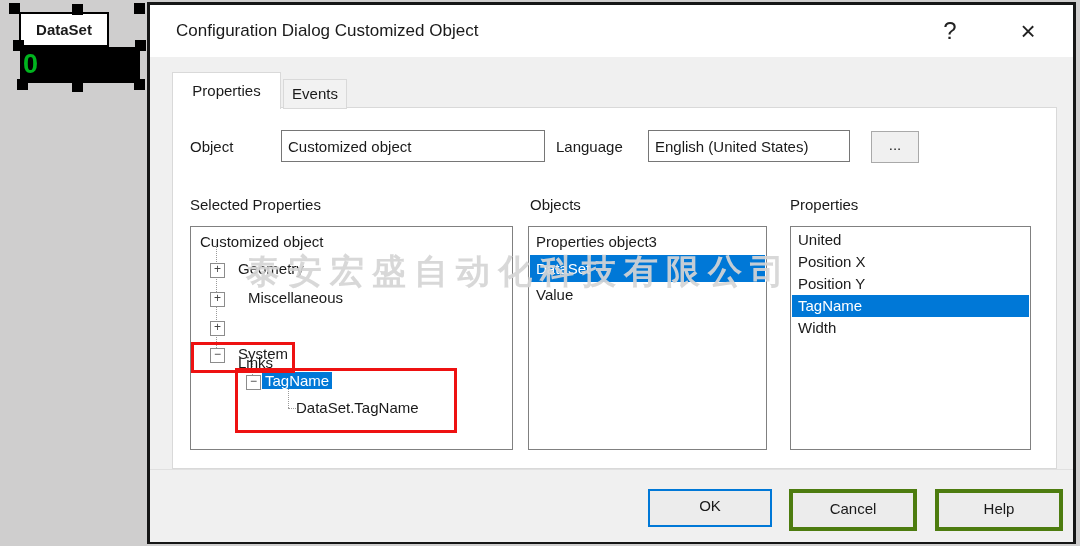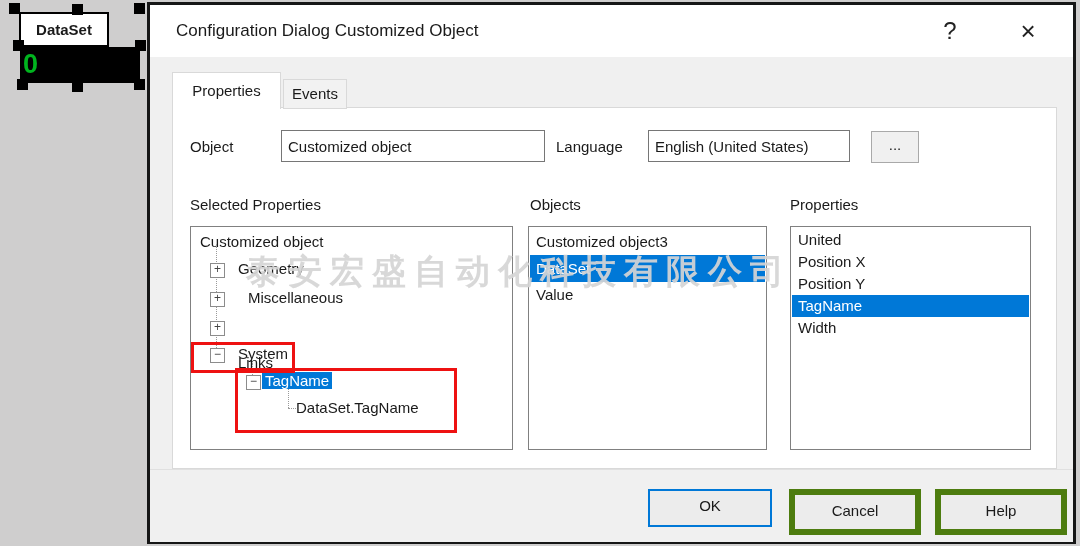--- a/index.html
+++ b/index.html
@@ -49,21 +49,21 @@
             font-size:12px;line-height:11px;text-align:center;color:#444;cursor:pointer;}
   .connector{border-left:1px dotted #9a9a9a;width:0;z-index:1;}
   .connector-h{border-top:1px dotted #9a9a9a;height:0;z-index:1;}
   .sel-inline{background:#0078d7;color:#fff;padding:0 3px;}
   .list-row{position:absolute;left:1px;right:1px;font-size:15px;padding-left:6px;white-space:nowrap;cursor:default;}
   .row-sel{background:#0078d7;color:#fff;}
 
   .redbox{border:3px solid #ee1111;background:transparent;z-index:30;pointer-events:none;}
 
   .btm{left:0;top:464px;width:923px;height:72px;background:#f0f0f0;border-top:1px solid #e0e0e0;}
-  .btn{position:absolute;top:484px;width:120px;height:34px;background:#ececec;border:6px solid #4d7c0f;
+  .btn{position:absolute;top:484px;width:120px;height:34px;background:#ececec;border:4px solid #4d7c0f;
        font-size:15px;text-align:center;line-height:32px;cursor:pointer;}
   .btn-ok{left:498px;border:2px solid #0078d7;line-height:30px;}
   .btn-cancel{left:639px;}
   .btn-help{left:785px;}
 
   .watermark{left:246px;top:249px;font-size:34px;font-weight:bold;letter-spacing:8px;white-space:nowrap;
              color:rgba(213,213,213,0.92);z-index:60;pointer-events:none;}
 </style>
 </head>
 <body>
@@ -132,21 +132,21 @@
         <span class="sel-inline">TagName</span>
       </div>
 
       <div class="tree-row" style="left:105px;top:168px;">DataSet.TagName</div>
     </div>
 
     <div class="abs redbox" style="left:41px;top:337px;width:98px;height:25px;"></div>
     <div class="abs redbox" style="left:85px;top:363px;width:216px;height:59px;"></div>
 
     <div class="abs listbox obj-box">
-      <div class="list-row" style="top:2px;height:26px;line-height:26px;">Customized object3</div>
+      <div class="list-row" style="top:2px;height:26px;line-height:26px;">Properties object3</div>
       <div class="list-row row-sel" style="top:28px;height:27px;line-height:27px;">DataSet</div>
       <div class="list-row" style="top:55px;height:26px;line-height:26px;">Value</div>
     </div>
 
     <div class="abs listbox prop-box">
       <div class="list-row" style="top:2px;height:22px;line-height:22px;">United</div>
       <div class="list-row" style="top:24px;height:22px;line-height:22px;">Position X</div>
       <div class="list-row" style="top:46px;height:22px;line-height:22px;">Position Y</div>
       <div class="list-row row-sel" style="top:68px;height:22px;line-height:22px;">TagName</div>
       <div class="list-row" style="top:90px;height:22px;line-height:22px;">Width</div>

